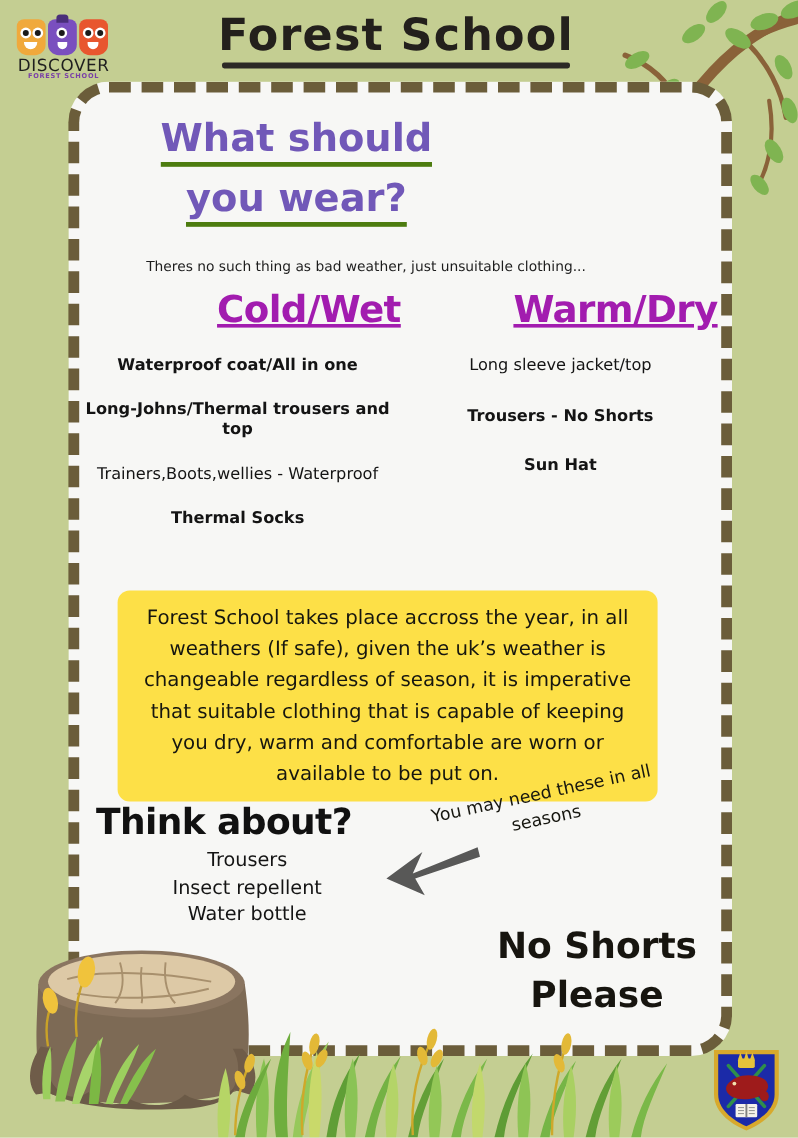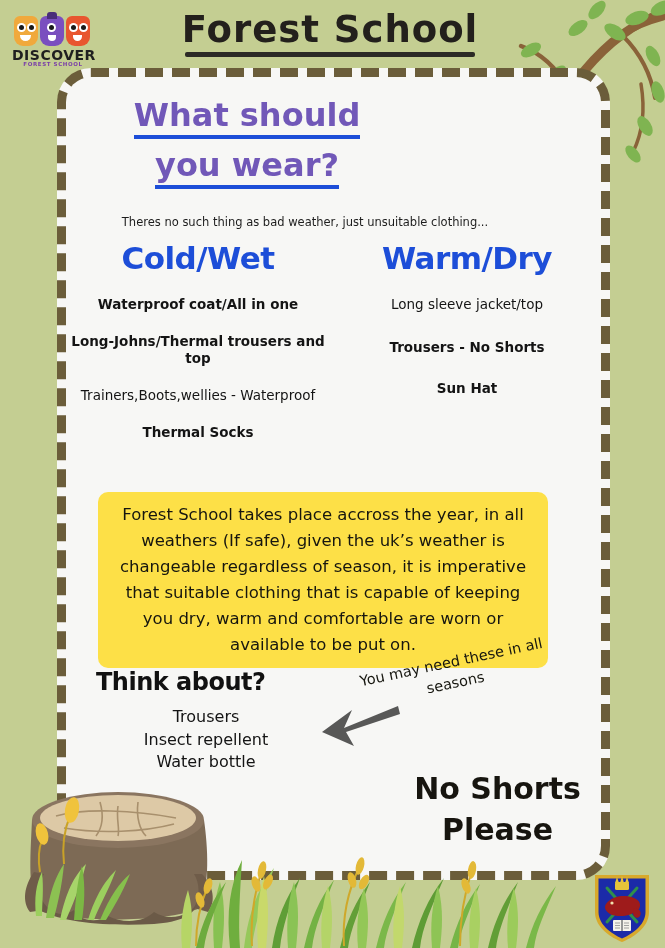--- a/index.html
+++ b/index.html
@@ -12,21 +12,21 @@
 
   
   .logo{position:absolute;left:12px;top:14px;width:82px;height:52px;}
   .logo .blobs{position:relative;width:82px;height:34px;}
   .blob{position:absolute;top:2px;width:24px;height:30px;border-radius:6px 6px 9px 9px;}
   .blob .eye{position:absolute;top:7px;width:9px;height:9px;border-radius:50%;background:#fff;}
   .blob .eye i{position:absolute;left:2px;top:2px;width:5px;height:5px;border-radius:50%;background:#1a1a1a;display:block;}
   .blob .mouth{position:absolute;left:6px;bottom:5px;width:11px;height:6px;border-radius:0 0 7px 7px;background:#fff;}
   .logo .cap{position:absolute;top:-4px;left:7px;width:10px;height:7px;border-radius:3px 3px 0 0;background:#4a2f7a;}
   .logo-word{position:absolute;left:0;top:33px;width:82px;text-align:center;font-family:"DejaVu Sans",sans-serif;
-    font-weight:bold;font-size:14px;letter-spacing:.5px;color:#1f1f1f;}
+    font-weight:normal;font-size:14px;letter-spacing:.5px;color:#1f1f1f;}
   .logo-sub{position:absolute;left:0;top:47px;width:82px;text-align:center;font-size:5.5px;font-weight:bold;
     letter-spacing:.6px;color:#7a3fa8;}
 
   .title{
     position:absolute;left:150px;top:8px;width:360px;text-align:center;
     font-family:"DejaVu Sans",sans-serif;font-weight:bold;font-size:37px;color:#23201c;
     letter-spacing:1px;
   }
   .title-rule{position:absolute;left:185px;top:52px;width:290px;height:5px;background:#2c2a26;border-radius:2px;}
 
@@ -37,41 +37,41 @@
   .card{
     position:absolute;left:57px;top:68px;width:553px;height:812px;
     background:#f7f7f5;border:9px dashed #6b5d3a;border-radius:34px;box-sizing:border-box;
   }
 
   .subhead{
     position:absolute;left:82px;top:90px;width:330px;text-align:center;
     font-family:"DejaVu Sans",sans-serif;font-weight:bold;font-size:32px;color:#7158b8;
     line-height:50px;
   }
-  .subhead u{text-decoration:none;border-bottom:4px solid #1d4ed8;padding-bottom:1px;}
+  .subhead u{text-decoration:none;border-bottom:4px solid #4d7c0f;padding-bottom:1px;}
 
   .tagline{position:absolute;left:75px;top:215px;width:460px;text-align:center;font-size:11.5px;color:#1d1d1d;}
 
   .col{position:absolute;top:240px;}
   .col.left{left:62px;width:272px;}
   .col.right{left:336px;width:262px;}
-  .col h2{margin:0;text-align:center;font-family:"DejaVu Sans",sans-serif;font-weight:bold;
-    font-size:31px;color:#1d4ed8;letter-spacing:-.5px;}
+  .col h2{margin:0;text-align:right;font-family:"DejaVu Sans",sans-serif;font-weight:bold;
+    font-size:31px;color:#a21caf;letter-spacing:-.5px;text-decoration:underline;}
   .col ul{list-style:none;margin:14px 0 0;padding:0;}
   .col li{text-align:center;font-size:13.5px;color:#141414;line-height:17px;margin-bottom:16px;margin-top:20px;}
   .col li.b{font-weight:bold;}
 
   .note{
     position:absolute;left:98px;top:492px;width:450px;
     background:#fde047;border-radius:10px;padding:10px 14px;box-sizing:border-box;
     text-align:center;font-size:16.5px;line-height:26px;color:#16160f;
   }
 
-  .think{position:absolute;left:96px;top:668px;font-family:"DejaVu Sans",sans-serif;font-weight:bold;
-    font-size:24px;color:#111;letter-spacing:-.5px;}
+  .think{position:absolute;left:80px;top:668px;font-family:"DejaVu Sans",sans-serif;font-weight:bold;
+    font-size:30px;color:#111;letter-spacing:-.5px;}
   .think-list{position:absolute;left:96px;top:706px;width:220px;text-align:center;
     font-size:16px;line-height:22.5px;color:#141414;}
 
   .arrow{position:absolute;left:318px;top:702px;width:82px;height:46px;}
   .seasons{position:absolute;left:356px;top:672px;width:190px;font-size:14.5px;color:#16160f;
     line-height:21px;text-align:center;transform:rotate(-12deg);transform-origin:left top;}
 
   .noshorts{position:absolute;left:395px;top:768px;width:205px;text-align:center;
     font-family:"DejaVu Sans",sans-serif;font-weight:bold;font-size:30px;color:#17150f;line-height:41px;}
 

